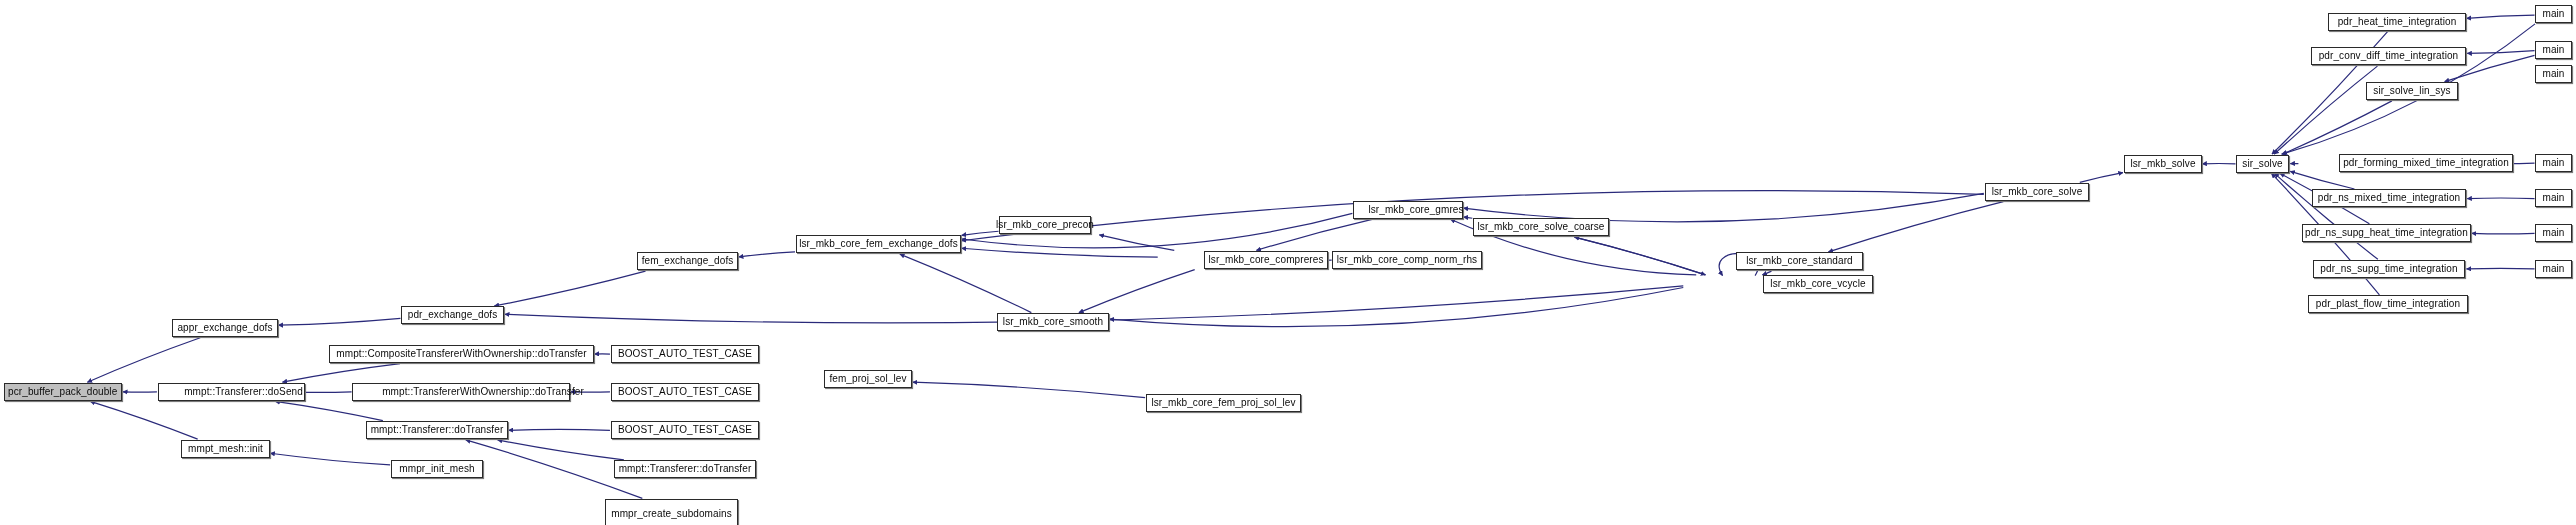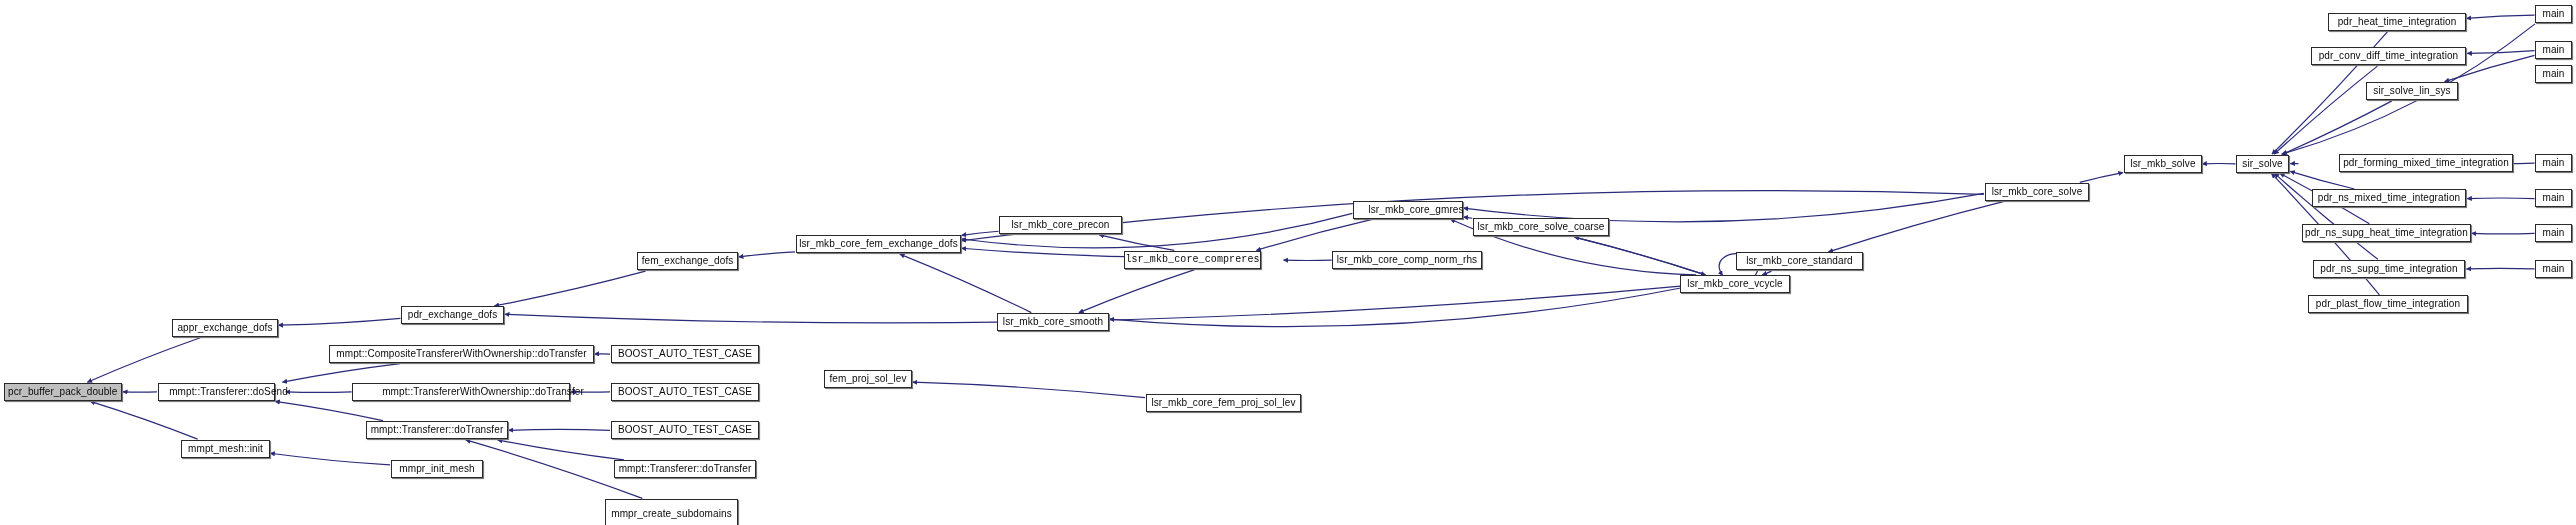--- a/index.html
+++ b/index.html
@@ -95,21 +95,21 @@
       <path d="M3424,315 Q3381.5,316.53 3339,315" fill="none" stroke="#2a2a7a" stroke-width="1.6" marker-end="url(#ah)"></path>
       <path d="M3424,363 Q3378,361.344 3332,363" fill="none" stroke="#2a2a7a" stroke-width="1.6" marker-end="url(#ah)"></path>
     </svg>
   <div id="nodes">
       <div class="node highlight" style="left: 3.7px; top: 383px; width: 118px; height: 18px;">
         <span class="lbl">pcr_buffer_pack_double</span>
       </div>
       <div class="node" style="left: 172px; top: 319px; width: 106px; height: 18px;">
         <span class="lbl">appr_exchange_dofs</span>
       </div>
-      <div class="node" style="left: 158px; top: 383px; width: 117px; height: 18px; padding-left: 24px;">
+      <div class="node" style="left: 158px; top: 383px; width: 147px; height: 18px; padding-left: 24px;">
         <span class="lbl">mmpt::Transferer::doSend</span>
       </div>
       <div class="node" style="left: 181px; top: 440px; width: 89px; height: 18px;">
         <span class="lbl">mmpt_mesh::init</span>
       </div>
       <div class="node" style="left: 401px; top: 306px; width: 103px; height: 18px;">
         <span class="lbl">pdr_exchange_dofs</span>
       </div>
       <div class="node" style="left: 329px; top: 345px; width: 265px; height: 18px;">
         <span class="lbl">mmpt::CompositeTransfererWithOwnership::doTransfer</span>
@@ -137,45 +137,45 @@
       </div>
       <div class="node" style="left: 605px; top: 499px; width: 133px; height: 30px;">
         <span class="lbl">mmpr_create_subdomains</span>
       </div>
       <div class="node" style="left: 637px; top: 252px; width: 101px; height: 18px;">
         <span class="lbl">fem_exchange_dofs</span>
       </div>
       <div class="node" style="left: 796px; top: 235px; width: 165px; height: 18px;">
         <span class="lbl">lsr_mkb_core_fem_exchange_dofs</span>
       </div>
-      <div class="node" style="left: 999px; top: 216px; width: 123px; height: 18px; text-align: center;">
+      <div class="node" style="left: 999px; top: 216px; width: 92px; height: 18px; text-align: center;">
         <span class="lbl">lsr_mkb_core_precon</span>
       </div>
-      <div class="node" style="left: 1124px; top: 251px; width: 137px; height: 18px; font-family: Liberation Mono, monospace;">
+      <div class="node" style="left: 1204px; top: 251px; width: 124px; height: 18px;">
         <span class="lbl">lsr_mkb_core_compreres</span>
       </div>
       <div class="node" style="left: 997px; top: 313px; width: 112px; height: 18px;">
         <span class="lbl">lsr_mkb_core_smooth</span>
       </div>
       <div class="node" style="left: 824px; top: 370px; width: 88px; height: 18px;">
         <span class="lbl">fem_proj_sol_lev</span>
       </div>
       <div class="node" style="left: 1146px; top: 394px; width: 155px; height: 18px;">
         <span class="lbl">lsr_mkb_core_fem_proj_sol_lev</span>
       </div>
       <div class="node" style="left: 1353px; top: 201px; width: 110px; height: 18px; padding-left: 16px;">
         <span class="lbl">lsr_mkb_core_gmres</span>
       </div>
       <div class="node" style="left: 1332px; top: 251px; width: 150px; height: 18px;">
         <span class="lbl">lsr_mkb_core_comp_norm_rhs</span>
       </div>
       <div class="node" style="left: 1473px; top: 218px; width: 136px; height: 18px;">
         <span class="lbl">lsr_mkb_core_solve_coarse</span>
       </div>
-      <div class="node" style="left: 1680px; top: 275px; width: 110px; height: 18px; text-align: right;">
+      <div class="node" style="left: 1763px; top: 275px; width: 110px; height: 18px; text-align: right;">
         <span class="lbl">lsr_mkb_core_vcycle</span>
       </div>
       <div class="node" style="left: 1736px; top: 252px; width: 127px; height: 18px;">
         <span class="lbl">lsr_mkb_core_standard</span>
       </div>
       <div class="node" style="left: 1985px; top: 183px; width: 104px; height: 18px;">
         <span class="lbl">lsr_mkb_core_solve</span>
       </div>
       <div class="node" style="left: 2124px; top: 155px; width: 78px; height: 18px;">
         <span class="lbl">lsr_mkb_solve</span>

